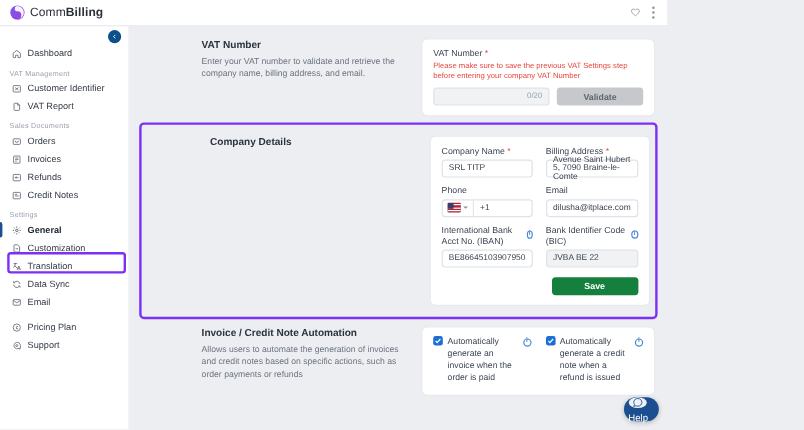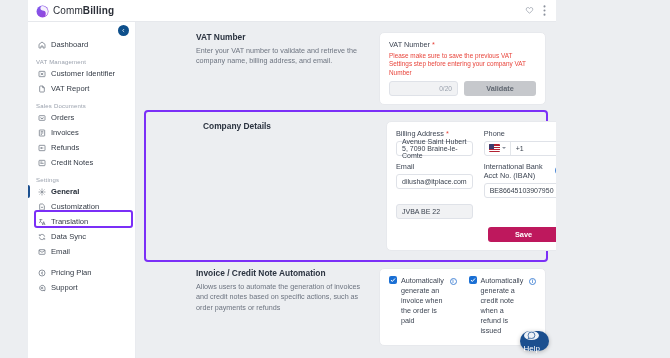--- a/index.html
+++ b/index.html
@@ -2,21 +2,21 @@
 <html><head>
 <meta charset="utf-8">
 <style>
   * { box-sizing: border-box; margin: 0; padding: 0; }
   html, body {
     width: 670px; height: 358px;
     font-family: "Liberation Sans", sans-serif;
     background: #eceef1;
     overflow: hidden;
   }
-  .app { position: relative; width: 556px; height: 358px; display: flex; flex-direction: column; padding-left: 28px; }
+  .app { position: relative; width: 556px; height: 358px; display: flex; flex-direction: column; }
 
   
   .topbar {
     height: 22px; background: #ffffff; flex: 0 0 22px;
     display: flex; align-items: center; justify-content: space-between;
     padding: 0 8px; border-bottom: 1px solid #e6e8ec;
   }
   .brand { display: flex; align-items: center; gap: 4px; }
   .brand-logo { width: 13px; height: 13px; position: relative; }
   .brand-text { font-size: 10px; color: #2b2f38; letter-spacing: .1px; }
@@ -121,21 +121,21 @@
   .phone-input { display: flex; align-items: center; padding: 0; }
   .phone-cc {
     display: flex; align-items: center; gap: 2px; padding: 0 4px;
     border-right: 1px solid #e3e6ea; height: 100%;
   }
   .caret { width: 0; height: 0; border-left: 2px solid transparent; border-right: 2px solid transparent; border-top: 2.6px solid #8a909b; }
   .phone-val { padding-left: 5px; font-size: 7px; color: #3b434f; }
 
   .save-wrap { display: flex; justify-content: flex-end; margin-top: 8px; }
   .btn-save {
-    width: 72px; height: 15px; background: #be185d; color: #fff;
+    width: 72px; height: 15px; background: #15803d; color: #fff;
     border-radius: 3px; display: flex; align-items: center; justify-content: center;
     font-size: 7.4px; font-weight: 600;
   }
 
   .purple-frame {
     border: 2px solid #7b2ff7; border-radius: 4px; padding: 2px;
   }
 
   .auto-grid { display: grid; grid-template-columns: 1fr 1fr; gap: 12px; }
   .auto-item { display: flex; align-items: flex-start; gap: 4px; }
@@ -363,20 +363,28 @@
 
       <div class="purple-frame" style="margin:1px 2px 0 2px;">
         <div class="section" style="padding:7px 5px 7px 7px;">
           <div class="section-left">
             <div class="section-title">Company Details</div>
           </div>
           <div class="section-right">
             <div class="panel" style="padding:7px 9px 8px 9px;">
               <div class="grid2">
 
+                <div class="fg">
+                  <div class="field-label">
+                    <span>Company Name</span> <span class="req">*</span>
+                  </div>
+                  <div class="input white">
+                    <span>SRL TITP</span>
+                  </div>
+                </div>
 
                 <div class="fg">
                   <div class="field-label">
                     <span>Billing Address</span> <span class="req">*</span>
                   </div>
                   <div class="input white">
                     <span>Avenue Saint Hubert 5, 7090 Braine-le-Comte</span>
                   </div>
                 </div>
 
@@ -407,20 +415,24 @@
                   <div class="field-label lbl-with-info">
                     <span>International Bank Acct No. (IBAN)</span>
                     <i class="info-i">i</i>
                   </div>
                   <div class="input white">
                     <span>BE86645103907950</span>
                   </div>
                 </div>
 
                 <div class="fg">
+                  <div class="field-label lbl-with-info">
+                    <span>Bank Identifier Code (BIC)</span>
+                    <i class="info-i">i</i>
+                  </div>
                   <div class="input grey">
                     <span>JVBA BE 22</span>
                   </div>
                 </div>
 
               </div>
               <div class="save-wrap">
                 <div class="btn-save">Save</div>
               </div>
             </div>

